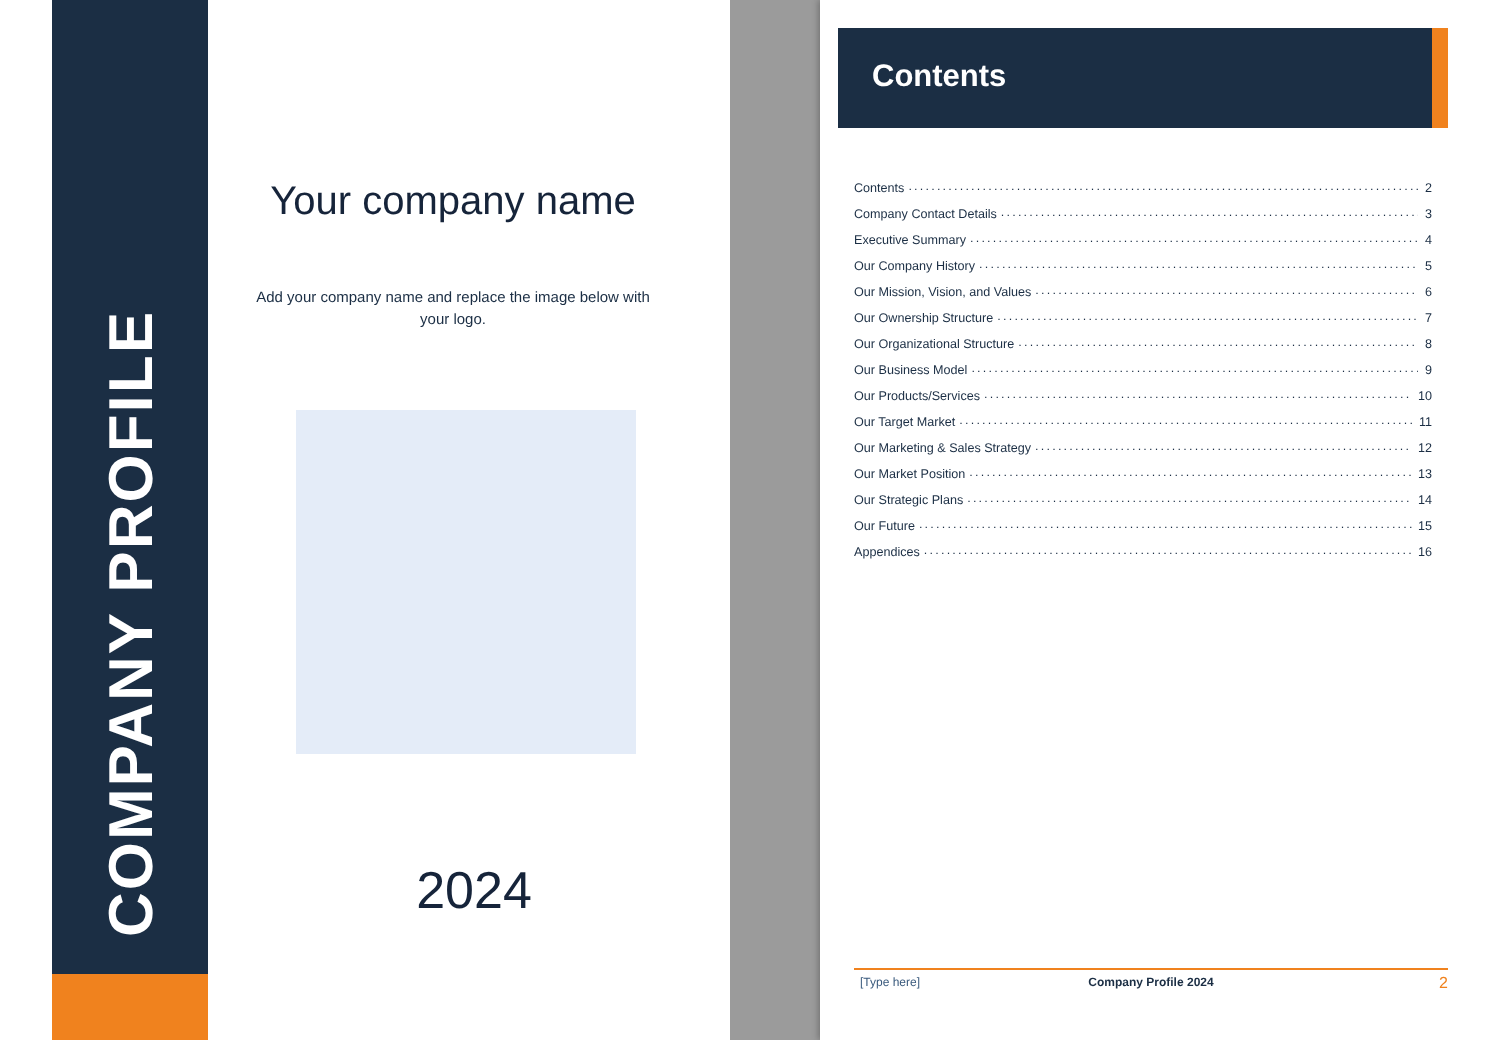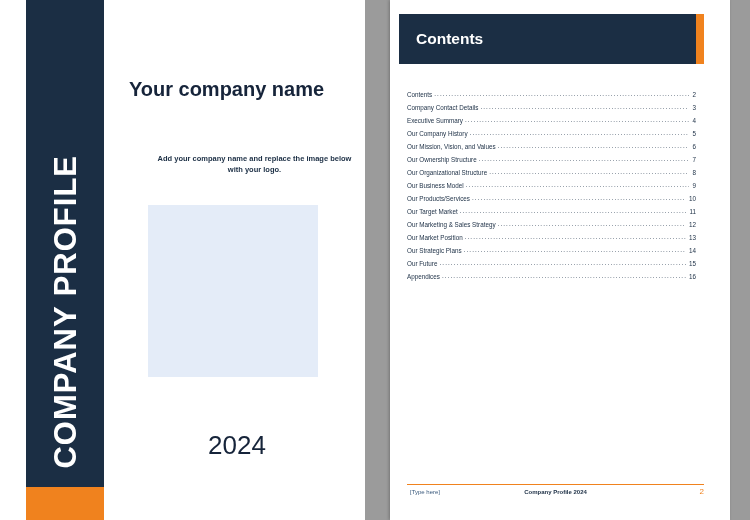--- a/index.html
+++ b/index.html
@@ -51,37 +51,36 @@
     padding-bottom: 18px;
   }
   .cover-vertical-title span {
     writing-mode: vertical-rl;
     transform: rotate(180deg);
     white-space: nowrap;
     line-height: 1;
   }
   .cover-title {
     position: absolute;
-    left: 104px; top: 78px;
+    left: 104px; top: 90px;
     width: 245px;
     text-align: center;
     color: #16243a;
     font-size: 20px;
-    font-weight: bold;
+    font-weight: normal;
   }
   .cover-instructions {
     position: absolute;
-    left: 124px; top: 154px;
+    left: 124px; top: 144px;
     width: 205px;
     text-align: center;
     color: #1b2e44;
     font-size: 7.5px;
-    font-weight: bold;
+    font-weight: normal;
     line-height: 1.45;
-    margin-left: 28px;
   }
   .cover-logo-box {
     position: absolute;
     left: 148px; top: 205px;
     width: 170px; height: 172px;
     background: #e4ecf8;
   }
   .cover-year {
     position: absolute;
     left: 148px; top: 430px;
@@ -95,21 +94,21 @@
   .gutter {
     position: absolute;
     left: 365px; top: 0;
     width: 45px; height: 520px;
     background: #9b9b9b;
   }
 
   
   .page2 {
     position: absolute;
-    left: 390px; top: 0;
+    left: 410px; top: 0;
     width: 340px; height: 520px;
     background: #ffffff;
     overflow: hidden;
     box-shadow: -1px 0 3px rgba(0,0,0,0.25);
     padding-left: 28px;
   }
   .toc-header {
     position: absolute;
     left: 9px; top: 14px;
     width: 297px; height: 50px;

